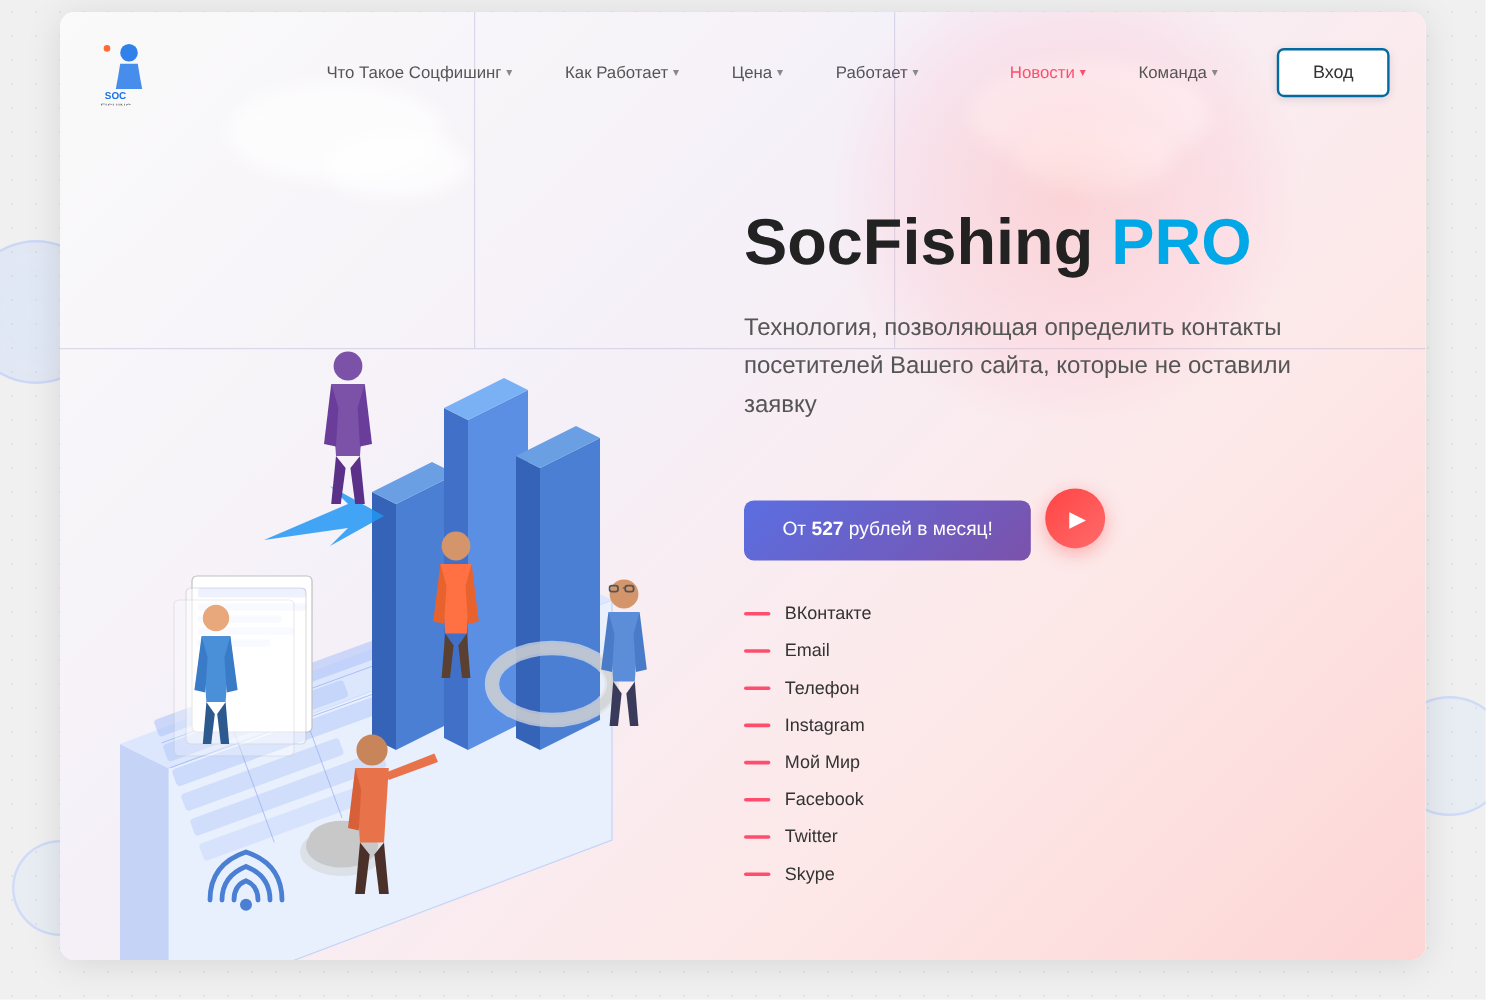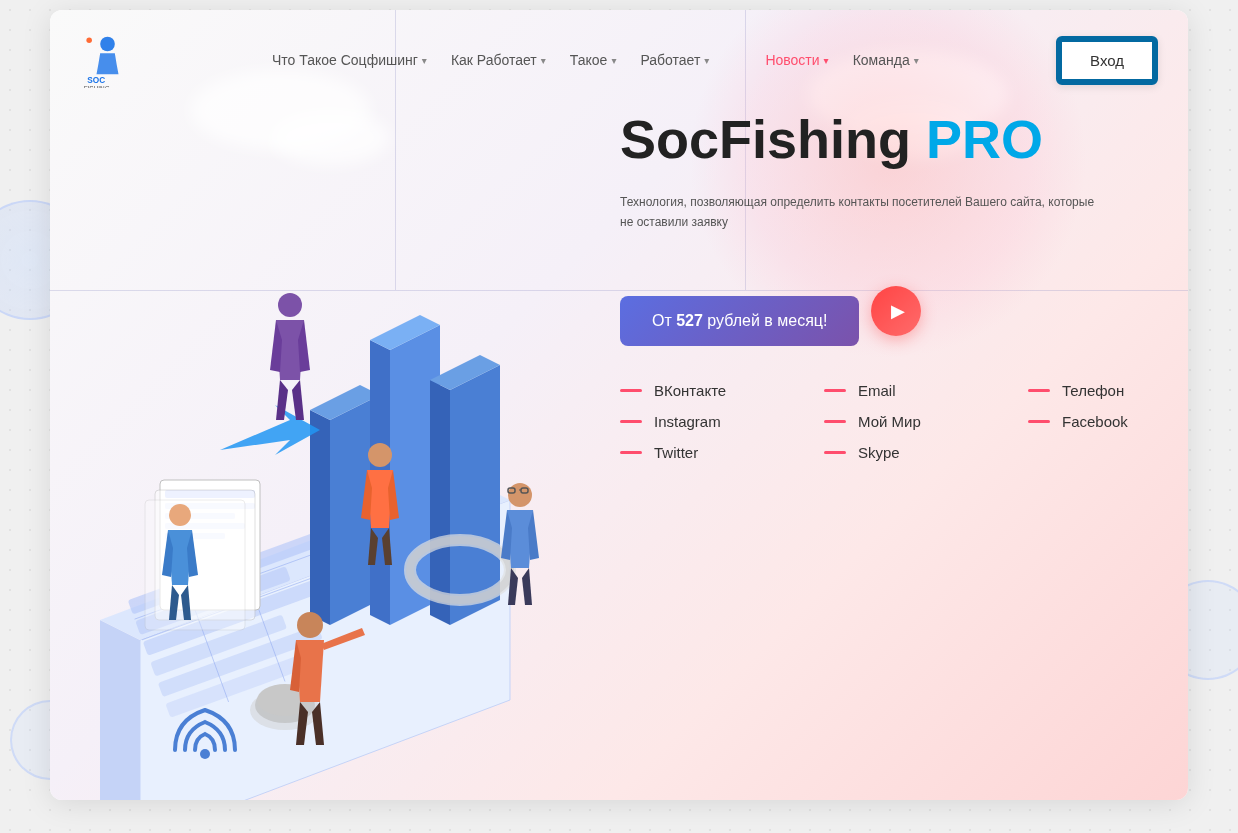--- a/index.html
+++ b/index.html
@@ -123,21 +123,21 @@
     .logo-icon {
       width: 55px;
       height: 55px;
       position: relative;
       margin-right: 8px;
     }
 
     .nav-links {
       display: flex;
       align-items: flex-end;
-      gap: 0;
+      gap: 20px;
       flex: 1;
     }
 
     .nav-item {
       display: flex;
       align-items: center;
       gap: 4px;
       padding: 8px 12px;
       color: #555;
       font-size: 14px;
@@ -148,34 +148,35 @@
     }
     .nav-item.active { color: #ff4d6d; padding-left: 44px; }
 
     .nav-chevron {
       font-size: 10px;
       color: #888;
     }
 
     .nav-login {
       background: white;
-      border: 6px solid #0369a1;
+      border: 2px solid #0369a1;
       border-radius: 6px;
       padding: 10px 28px;
       font-size: 15px;
       color: #333;
       cursor: pointer;
       box-shadow: 0 2px 8px rgba(0,0,0,0.1);
     }
 
     
     .hero {
       position: relative;
       z-index: 5;
       display: flex;
+      align-items: center;
       padding: 0;
       height: calc(100% - 100px);
     }
 
     .hero-left {
       flex: 0 0 550px;
       position: relative;
       height: 100%;
       display: flex;
       align-items: center;
@@ -194,21 +195,21 @@
       font-weight: 700;
       color: #222;
       line-height: 1.1;
       margin-bottom: 24px;
     }
     .hero-title-pro {
       color: #00a8e8;
     }
 
     .hero-desc {
-      font-size: 12px;
+      font-size: 20px;
       color: #555;
       line-height: 1.6;
       margin-bottom: 44px;
       max-width: 480px;
     }
 
     .cta-row {
       display: flex;
       align-items: center;
       gap: 12px;
@@ -245,21 +246,21 @@
     .cta-play::after {
       content: '▶';
       color: white;
       font-size: 18px;
       margin-left: 3px;
     }
 
     
     .contacts-grid {
       display: grid;
-      grid-template-columns: 1fr 1fr 1fr;
+      grid-template-columns: 1fr;
       gap: 14px 84px;
     }
 
     .contact-item {
       display: flex;
       align-items: center;
       gap: 12px;
       font-size: 15px;
       color: #333;
     }
@@ -341,21 +342,21 @@
     <div class="nav-links">
       <div class="nav-item">
         <span>Что Такое Соцфишинг</span>
         <span class="nav-chevron">▾</span>
       </div>
       <div class="nav-item">
         <span>Как Работает</span>
         <span class="nav-chevron">▾</span>
       </div>
       <div class="nav-item">
-        <span>Такое</span>
+        <span>Цена</span>
         <span class="nav-chevron">▾</span>
       </div>
       <div class="nav-item">
         <span>Работает</span>
         <span class="nav-chevron">▾</span>
       </div>
       <div class="nav-item active" style="color:#ff4d6d;">
         <span>Новости</span>
         <span class="nav-chevron" style="color:#ff4d6d;">▾</span>
       </div>

